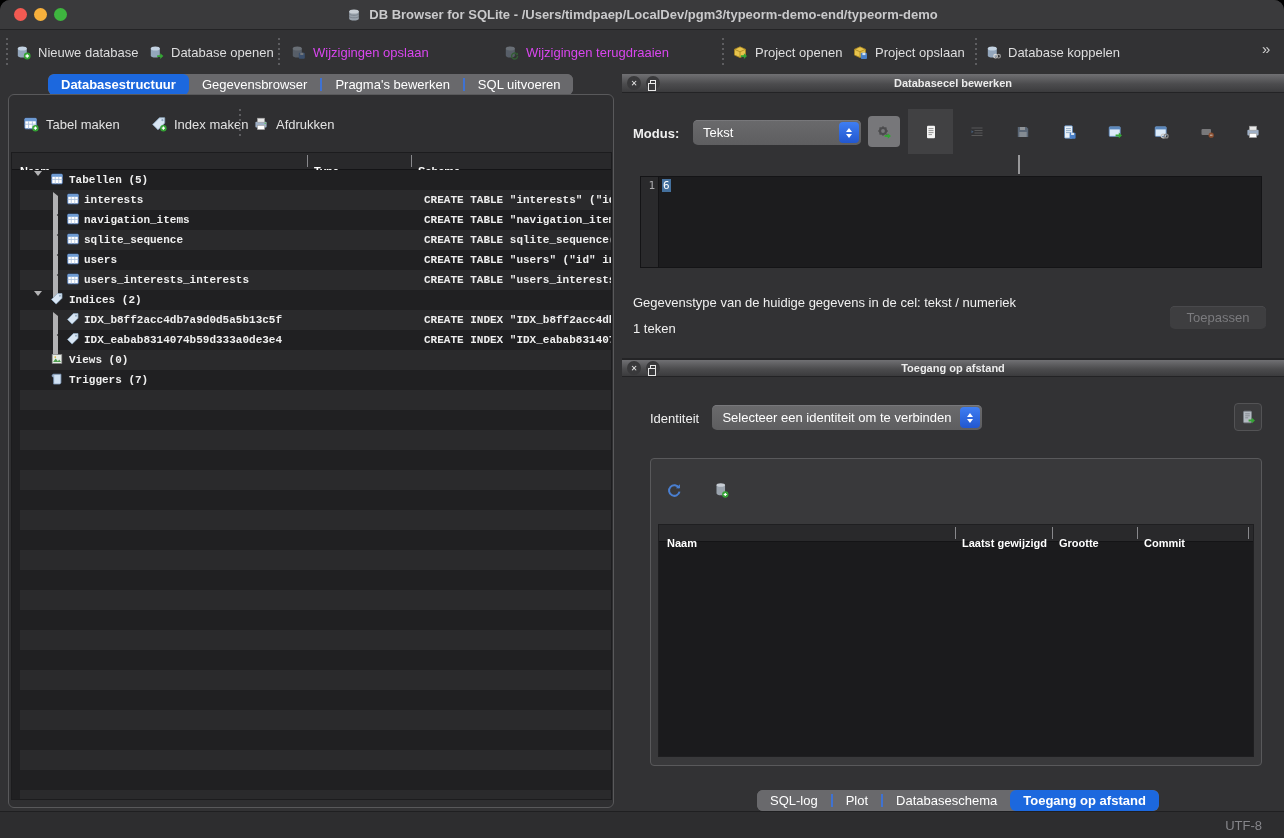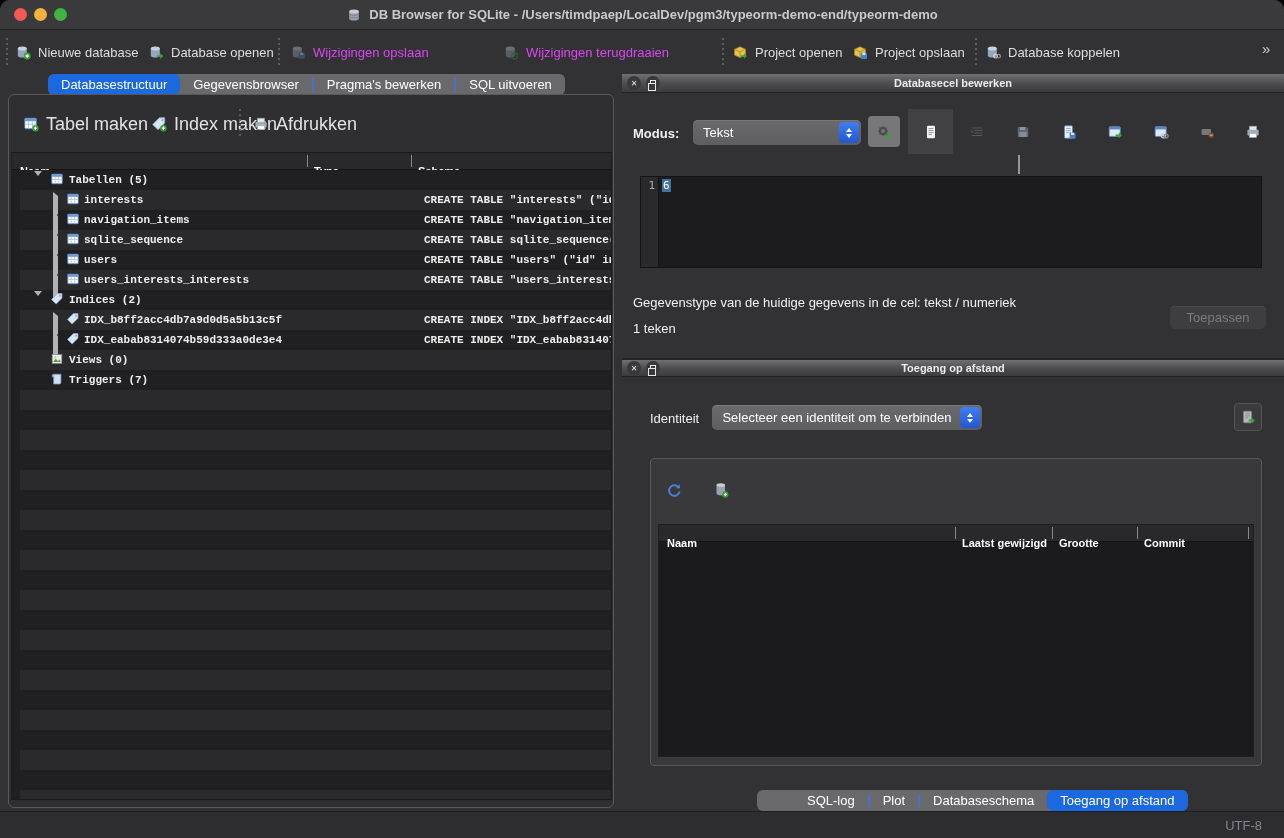--- a/index.html
+++ b/index.html
@@ -22,28 +22,28 @@
   .tbtn.disabled{color:#d946ef;}
   .tbtn.disabled svg{opacity:.38;}
   .tsep{position:absolute;top:8px;height:28px;width:2px;
         background-image:repeating-linear-gradient(180deg,#5d5d60 0 2px,transparent 2px 5px);}
   .overflow{position:absolute;top:10px;font-size:15px;color:#cfcfcf;letter-spacing:-2px;}
 
   
   .tabbar{position:absolute;display:flex;height:21px;border-radius:6px;overflow:hidden;background:#69696c;}
   .tab{display:flex;align-items:center;padding:0 13px;font-size:13px;font-weight:500;color:#fff;
        background:#69696c;white-space:nowrap;}
-  .tab.active{background:#1c68de;border-radius:6px;}
+  .tab.active{background:#1c68de;border-radius:6px;font-weight:bold;}
   .tab-sep{width:2px;height:13px;align-self:center;background:#3f72d2;}
 
   
   .left-frame{position:absolute;left:8px;top:94px;width:606px;height:714px;background:#2f2f31;
               border:1px solid #59595b;border-radius:6px;}
   .lp-btn{position:absolute;top:16px;height:26px;display:flex;align-items:center;gap:7px;
-          font-size:18px;color:#e2e2e2;}
+          font-size:13px;color:#e2e2e2;}
   .lp-sep{position:absolute;top:14px;left:230px;height:30px;width:2px;
           background-image:repeating-linear-gradient(180deg,#5d5d60 0 2px,transparent 2px 5px);}
   .tree-body{position:absolute;left:2px;top:57px;width:601px;height:648px;overflow:hidden;
              border:1px solid #1c1c1e;background:#202022;}
   .tree-header{position:absolute;left:0;top:0;width:100%;height:17px;background:#29292b;
                border-bottom:1px solid #141416;font-size:11px;font-weight:bold;color:#fff;}
   .th-cell{position:absolute;top:12px;}
   .th-pipe{position:absolute;top:2px;width:1px;height:12px;background:#88888c;}
   .tree-rows{position:absolute;left:8px;top:17px;width:100%;height:631px;
              background:repeating-linear-gradient(180deg,#202022 0 20px,#2a2a2c 20px 40px);font-family:Liberation Mono, monospace;}
@@ -563,21 +563,21 @@
         <span class="th-cell" style="left:303px;width:88px;overflow:hidden;white-space:nowrap;">Laatst gewijzigd</span>
         <span class="th-pipe" style="left:393px"></span>
         <span class="th-cell" style="left:400px">Grootte</span>
         <span class="th-pipe" style="left:478px"></span>
         <span class="th-cell" style="left:485px">Commit</span>
         <span class="th-pipe" style="left:589px"></span>
       </div>
     </div>
   </div>
 
-  <div class="tabbar" style="left:757px;top:790px;padding-left:37px;">
+  <div class="tabbar" style="left:757px;top:790px;">
     <span class="tab">SQL-log</span>
     <span class="tab-sep"></span>
     <span class="tab">Plot</span>
     <span class="tab-sep"></span>
     <span class="tab">Databaseschema</span>
     <span class="tab active">Toegang op afstand</span>
   </div>
 
   <div class="statusbar">
     <span class="enc">UTF-8</span>

